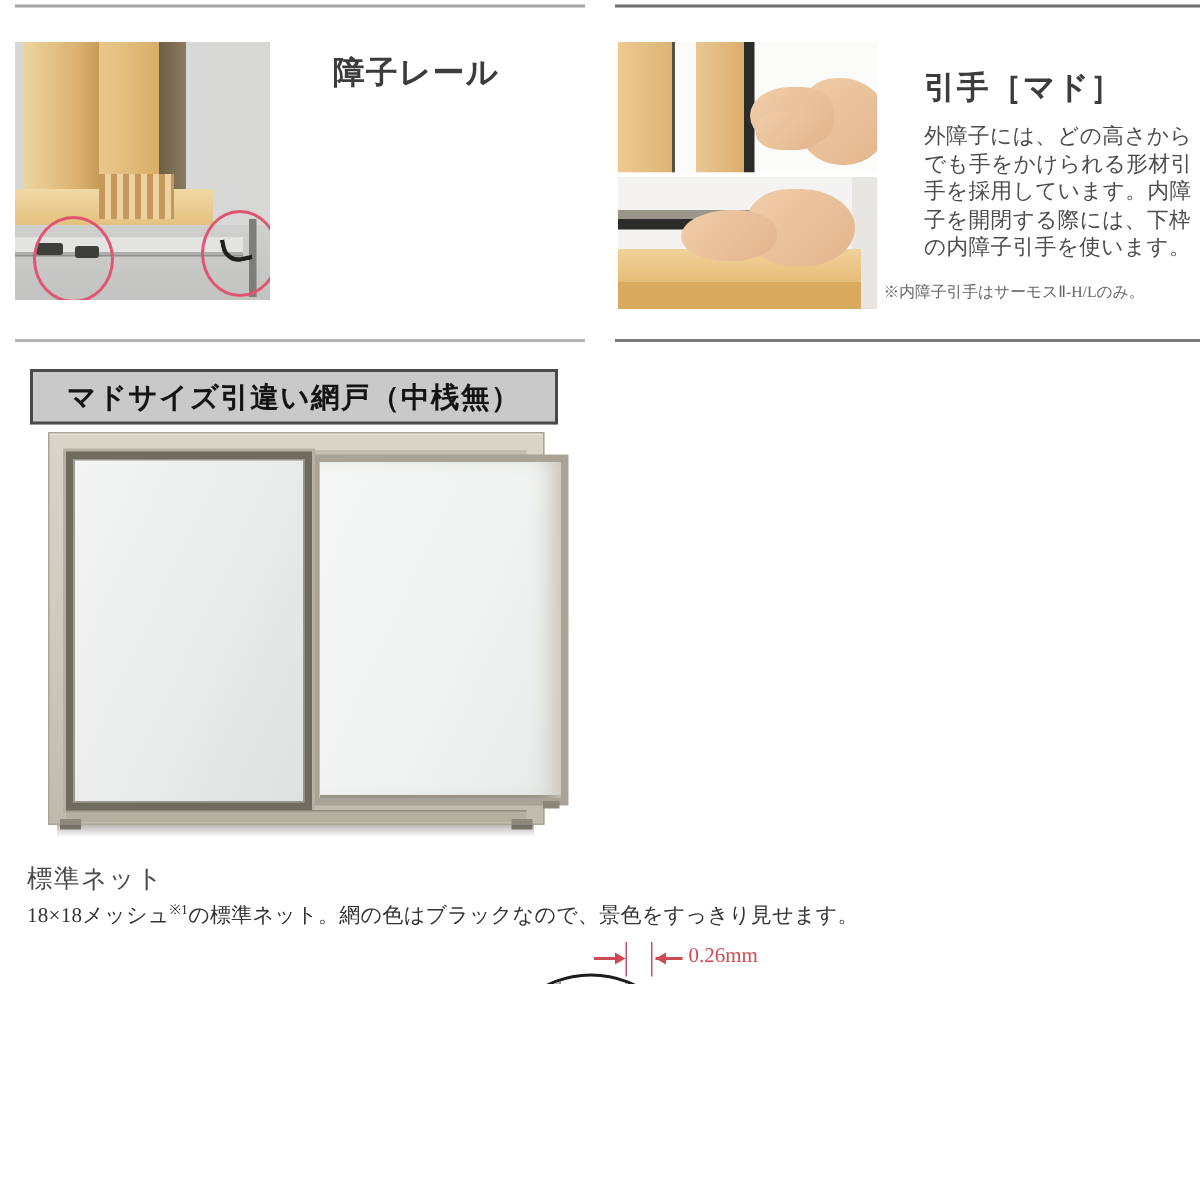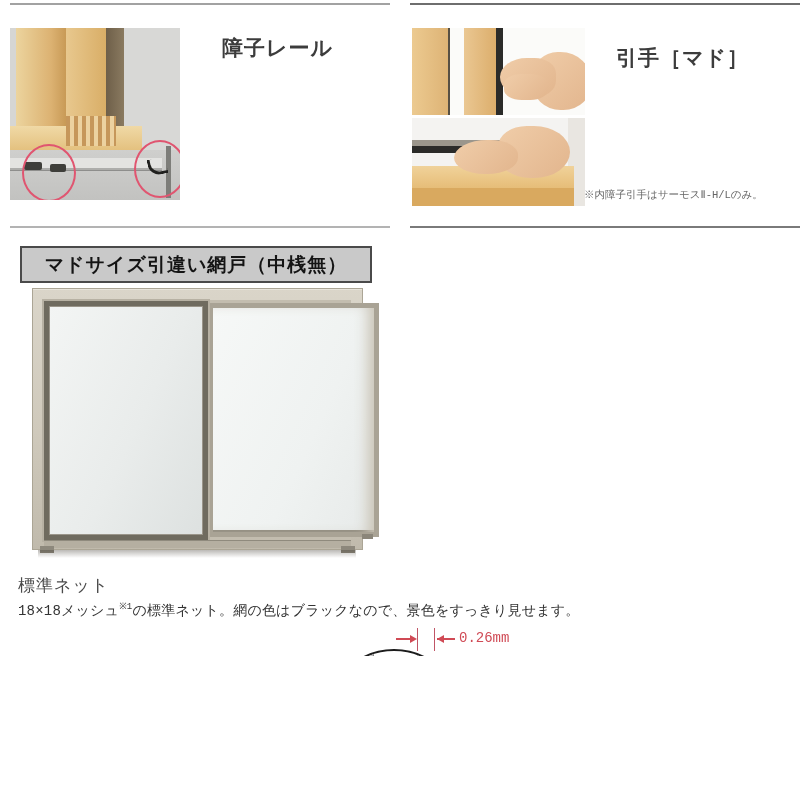--- a/index.html
+++ b/index.html
@@ -1,17 +1,17 @@
 <!DOCTYPE html>
 <html><head>
 <meta charset="utf-8">
 <style>
   html,body{margin:0;padding:0;background:#fff;}
   .page{position:relative;width:800px;height:656px;background:#fff;overflow:hidden;
-        font-family:Liberation Mono, monospace;color:#3f3f3f;}
+        font-family:Liberation Serif, serif;color:#3f3f3f;}
   .abs{position:absolute;}
 
   
   .hr{position:absolute;height:2px;}
   .hr-tl{left:10px;top:3px;width:380px;background:#a2a2a2;}
   .hr-tr{left:410px;top:3px;width:390px;background:#6e6e6e;}
   .hr-bl{left:10px;top:226px;width:380px;background:#b3b3b3;}
   .hr-br{left:410px;top:226px;width:390px;background:#7a7a7a;}
 
   
@@ -146,21 +146,22 @@
       <div class="abs p2-frameH"></div>
       <div class="abs p2-gasketH"></div>
       <div class="abs p2-silltop"></div>
       <div class="abs p2-sillface"></div>
       <div class="abs skin" style="left:86px;top:8px;width:72px;height:52px;border-radius:40% 50% 50% 45%;"></div>
       <div class="abs skin" style="left:42px;top:22px;width:64px;height:34px;border-radius:55% 45% 50% 50%;"></div>
     </div>
   </div>
 
   <div class="feat-title" style="left:616px;top:44px;">引手［マド］</div>
-  <div class="feat-note" style="left:584px;top:188px;width:184px;">※内障子引手はサーモスⅡ-H/Lのみ。</div>
+  <div class="feat-body" style="left:616px;top:82px;width:184px;">外障子には、どの高さからでも手をかけられる形材引手を採用しています。内障子を開閉する際には、下枠の内障子引手を使います。</div>
+  <div class="feat-note" style="left:584px;top:188px;width:184px;text-align:center;">※内障子引手はサーモスⅡ-H/Lのみ。</div>
 
   <div class="hr hr-bl"></div>
   <div class="hr hr-br"></div>
 
   <div class="abs banner">
     <span>マドサイズ引違い網戸（中桟無）</span>
   </div>
 
   <div class="abs product">
     <div class="pf-outer"></div>

